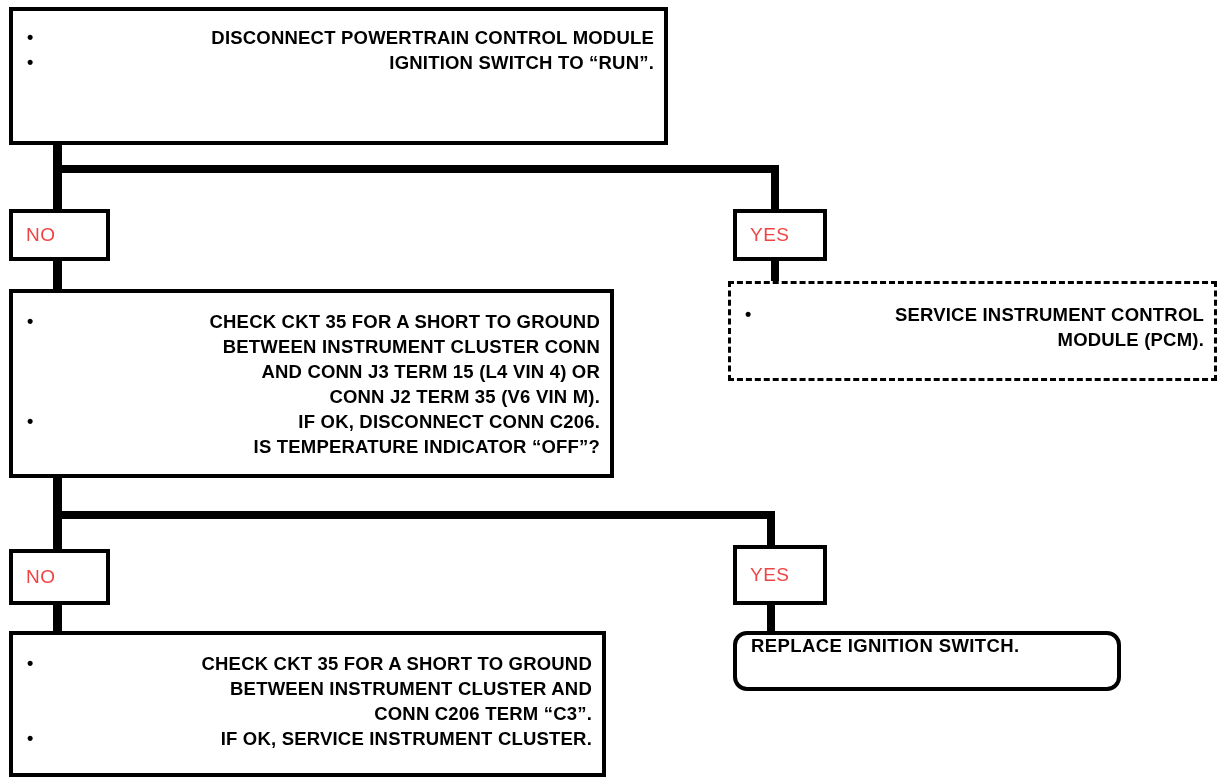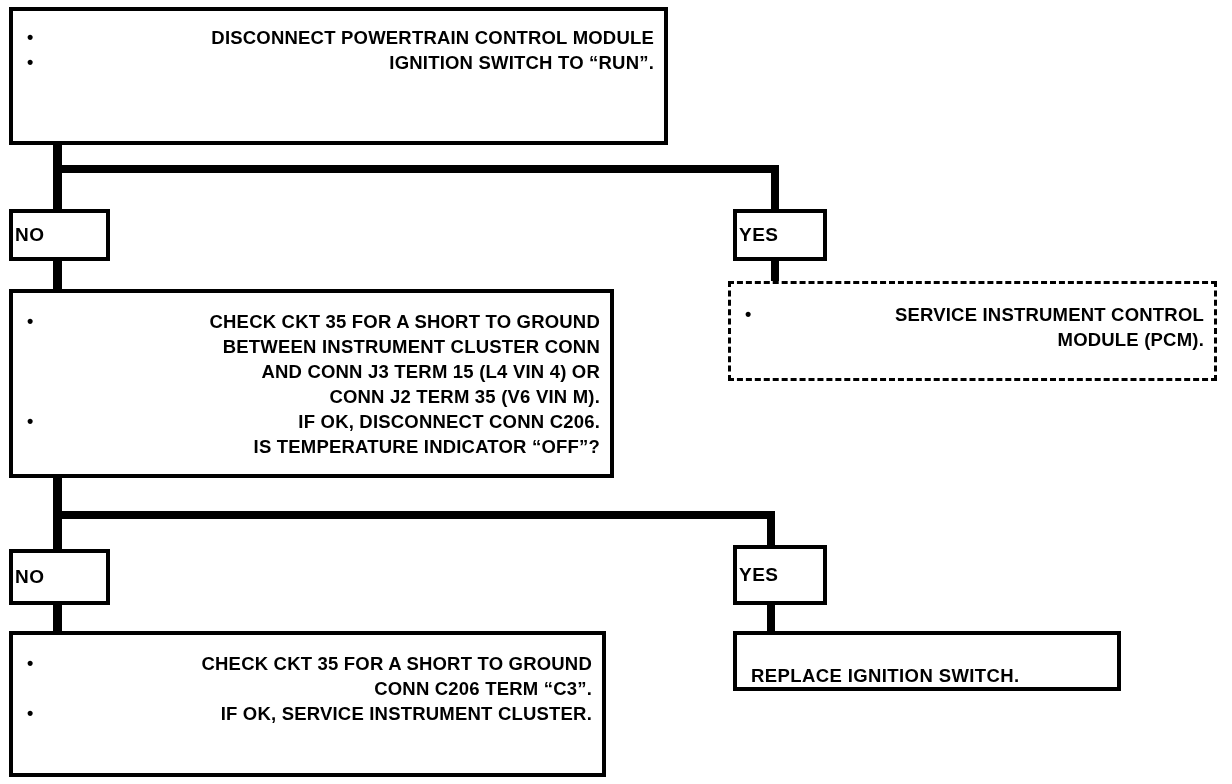--- a/index.html
+++ b/index.html
@@ -31,24 +31,24 @@
   .label-box {
     position: absolute;
     box-sizing: border-box;
     border: 4px solid #000000;
     background: #ffffff;
     display: flex;
     align-items: center;
   }
   .label-box .label-text {
     font-size: 19px;
-    font-weight: bold;
+    font-weight: normal;
     letter-spacing: 0.5px;
-    color: #000000;
-    padding-left: 2px;
+    color: #ef4444;
+    padding-left: 13px;
   }
 
   
   .box-content {
     padding: 14px 10px 10px 14px;
   }
   .bullet-line {
     display: flex;
     align-items: flex-start;
     font-size: 18.5px;
@@ -68,21 +68,22 @@
     
   }
   .bullet-line .txt {
     flex: 1 1 auto;
     text-align: right;
   }
 
   
   .box-plain {
     display: flex;
-    align-items: flex-end;
+    align-items: flex-start;
+    border-radius: 14px;
   }
   .box-plain .plain-text {
     font-size: 18.5px;
     font-weight: bold;
     letter-spacing: 0.4px;
     color: #000000;
     padding-left: 14px;
   }
 
   
@@ -186,20 +187,24 @@
   <div class="conn" style="left:767px; top:605px; width:8px; height:28px;"></div>
 
   <div class="box" style="left:9px; top:631px; width:597px; height:146px;">
     <div class="box-content" style="padding-top:16px;">
       <div class="bullet-line">
         <span class="dot">•</span>
         <span class="txt">CHECK CKT 35 FOR A SHORT TO GROUND</span>
       </div>
       <div class="bullet-line">
         <span class="dot blank"></span>
+        <span class="txt">BETWEEN INSTRUMENT CLUSTER AND</span>
+      </div>
+      <div class="bullet-line">
+        <span class="dot blank"></span>
         <span class="txt">CONN C206 TERM “C3”.</span>
       </div>
       <div class="bullet-line">
         <span class="dot">•</span>
         <span class="txt">IF OK, SERVICE INSTRUMENT CLUSTER.</span>
       </div>
     </div>
   </div>
 
   <div class="box box-plain" style="left:733px; top:631px; width:388px; height:60px;">

